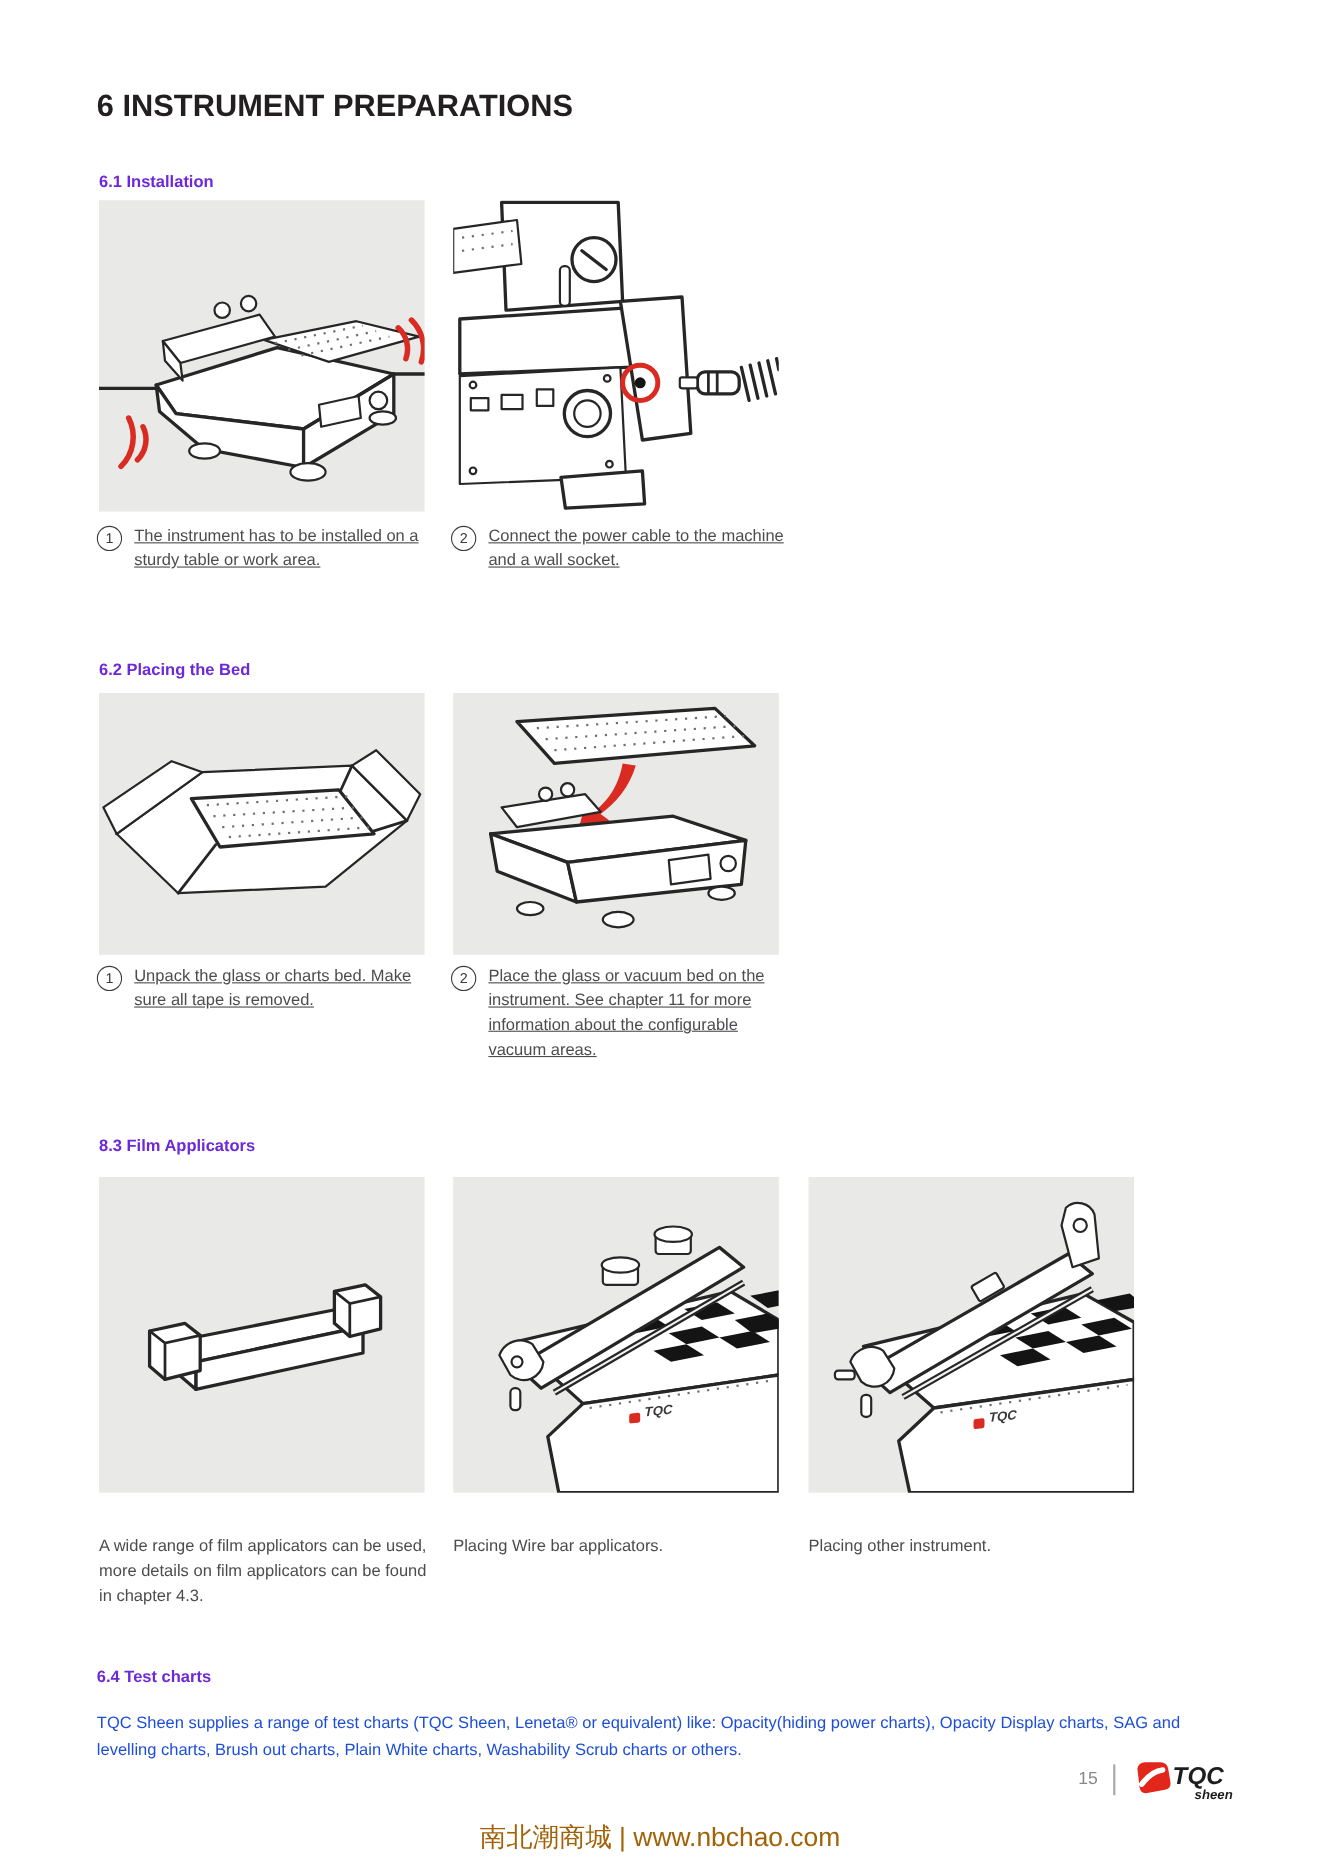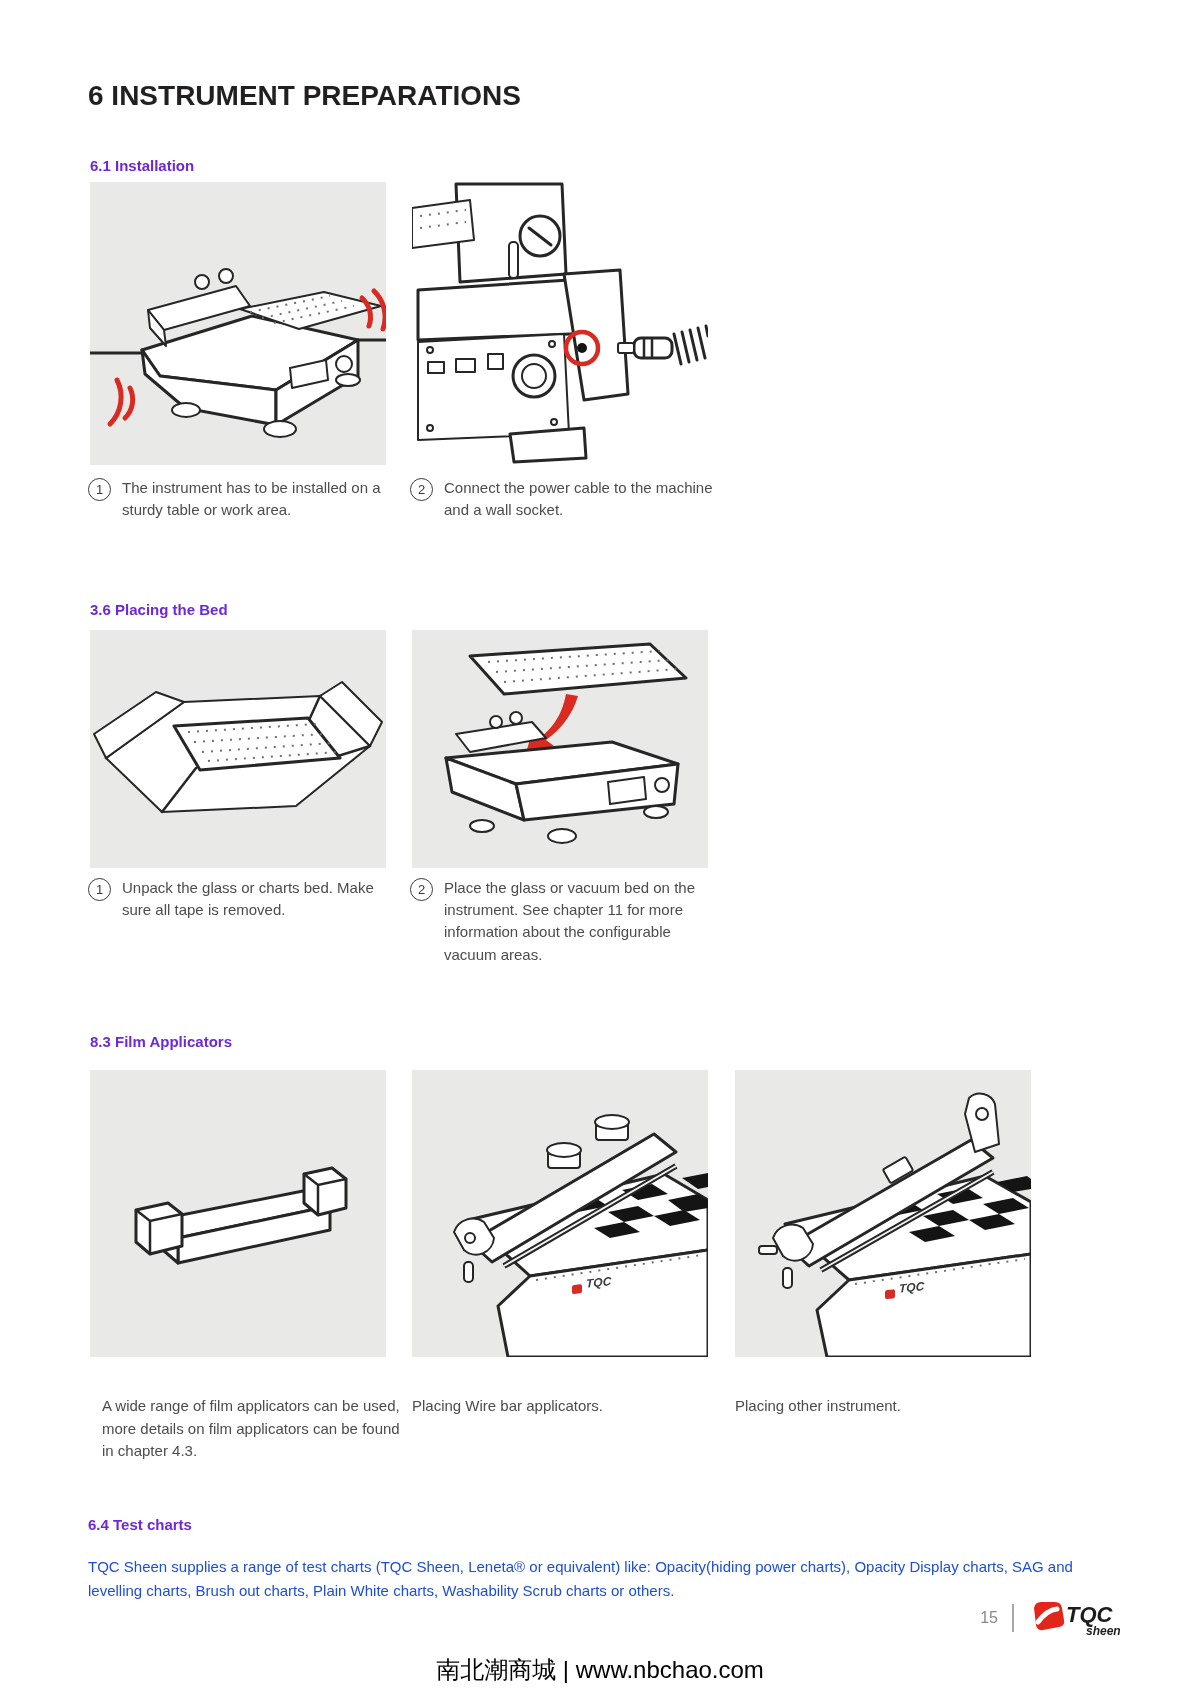--- a/index.html
+++ b/index.html
@@ -21,36 +21,36 @@
   .c1{left:90px;} .c2{left:412px;} .c3{left:735px;}
   .panel svg{display:block;width:100%;height:100%;}
 
   .step{position:absolute;width:306px;display:flex;gap:11px;font-size:15px;
         line-height:1.48;color:#4c4c4e;}
   #st611{left:88px;top:477px;} #st612{left:410px;top:477px;}
   #st621{left:88px;top:877px;} #st622{left:410px;top:877px;}
   .stepnum{flex:0 0 auto;width:21px;height:21px;margin-top:1px;border:1.6px solid #3a3a3c;
            border-radius:50%;display:flex;align-items:center;justify-content:center;
            font-size:13px;color:#3a3a3c;}
-  .steptext{flex:1;}
+  .steptext{flex:1;text-decoration:underline;}
 
   .caption{position:absolute;top:1380px;width:302px;font-size:15px;line-height:1.5;color:#4c4c4e;}
-  #cap1{left:90px;margin-left:12px;} #cap2{left:412px;} #cap3{left:735px;}
+  #cap1{left:90px;} #cap2{left:412px;} #cap3{left:735px;}
 
   .s64-body{position:absolute;left:88px;top:1540px;width:1030px;font-size:15px;
             line-height:1.6;color:#1d4ed8;}
 
   .footer{position:absolute;top:1598px;right:76px;display:flex;align-items:center;gap:14px;}
   .pagenum{font-size:16px;color:#88898b;margin-left:29px;}
   .footsep{width:2px;height:28px;background:#a7a8aa;}
   .logo{display:flex;align-items:center;gap:5px;}
   .logo svg{display:block;}
 
   .sitebar{position:absolute;top:1654px;left:0;width:1200px;text-align:center;
-           font-size:24px;color:#000000;font-family:"Liberation Sans",sans-serif,sans-serif;}
+           font-size:24px;color:#a16207;font-family:"Liberation Sans",sans-serif,sans-serif;}
 
   
   .ln{fill:#ffffff;stroke:#262626;stroke-width:3;stroke-linejoin:round;}
   .ln2{fill:#ffffff;stroke:#262626;stroke-width:2;stroke-linejoin:round;}
   .wire{fill:none;stroke:#262626;stroke-width:2.5;stroke-linecap:round;}
   .wire3{fill:none;stroke:#262626;stroke-width:3;stroke-linecap:round;}
   .perf{fill:none;stroke:#6f6f6f;stroke-width:2;stroke-dasharray:2 7;}
   .redstroke{fill:none;stroke:#d92b21;stroke-width:5;stroke-linecap:round;}
   .redfill{fill:#d92b21;stroke:none;}
   .blk{fill:#141414;stroke:none;}
@@ -138,21 +138,21 @@
 
   <div class="step" id="st611">
     <span class="stepnum">1</span>
     <span class="steptext">The instrument has to be installed on a sturdy table or work area.</span>
   </div>
   <div class="step" id="st612">
     <span class="stepnum">2</span>
     <span class="steptext">Connect the power cable to the machine and a wall socket.</span>
   </div>
 
-  <h2 class="h-sec" id="h62">3.6 Placing the Bed</h2>
+  <h2 class="h-sec" id="h62">6.2 Placing the Bed</h2>
 
   <figure class="panel row2 c1" style="margin:0;" aria-label="Unpacked glass or vacuum bed lying on its wrapping">
     <svg viewBox="0 0 296 238">
 
       <path class="ln2" d="M16,128 L94,72 L230,66 L280,116 L206,176 L72,182 Z"></path>
       <path class="wire" d="M16,128 L56,96 M230,66 L220,88 M280,116 L248,126 M72,182 L106,138"></path>
       <path class="ln2" d="M16,128 L4,104 L66,62 L94,72 Z"></path>
       <path class="ln2" d="M230,66 L252,52 L292,92 L280,116 Z"></path>
 
       <path class="ln" d="M84,96 L218,88 L250,128 L110,140 Z"></path>

